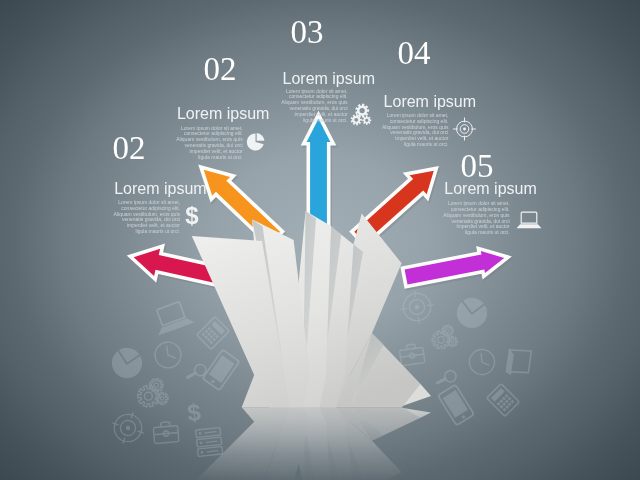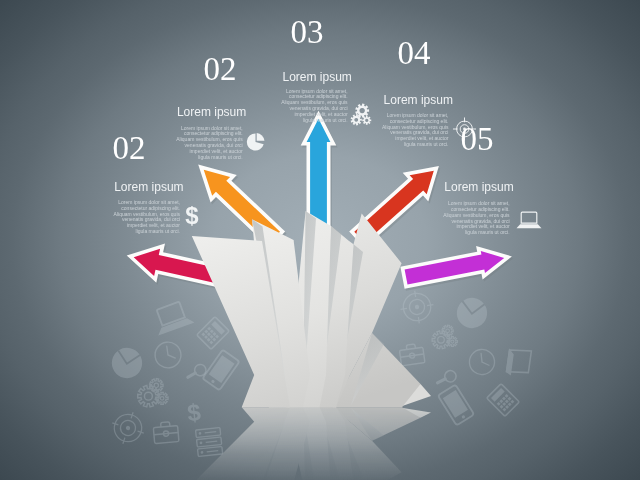--- a/index.html
+++ b/index.html
@@ -2,21 +2,21 @@
 <html><head>
 <meta charset="utf-8">
 <style>
   html,body{margin:0;padding:0;}
   body{width:640px;height:480px;overflow:hidden;font-family:"Liberation Sans",sans-serif;}
   #stage{position:relative;width:640px;height:480px;overflow:hidden;background:#6f7b83;}
   svg.layer{position:absolute;left:0;top:0;}
 
   .num{position:absolute;font-family:"Liberation Serif",serif;font-size:33px;color:#ffffff;
        line-height:1;white-space:nowrap;}
-  .head{position:absolute;font-size:12px;color:#eff2f4;font-weight:400;line-height:1;
+  .head{position:absolute;font-size:16px;color:#eff2f4;font-weight:400;line-height:1;
         white-space:nowrap;text-align:center;}
   .bodytxt{position:absolute;font-size:5px;color:#ccd3d8;line-height:5.76px;width:68px;
         text-align:right;white-space:nowrap;}
 </style>
 </head>
 <body>
 
 <div id="stage">
 <svg class="layer" width="640" height="480" viewBox="0 0 640 480" xmlns="http://www.w3.org/2000/svg">
 <defs>
@@ -298,21 +298,21 @@
 <div class="num" style="left:397.5px;top:37px;text-align:center;">04</div>
 <div class="head" style="left:383.6px;top:93.6px;">Lorem ipsum</div>
 <div class="bodytxt" style="left:380.4px;top:113.2px;">
       <div>Lorem ipsum dolor sit amet,</div>
       <div>consectetur adipiscing elit.</div>
       <div>Aliquam vestibulum, eros quis</div>
       <div>venenatis gravida, dui orci</div>
       <div>imperdiet velit, et auctor</div>
       <div>ligula mauris ut orci.</div>
     </div>
-<div class="num" style="left:460.5px;top:123px;">05</div>
+<div class="num" style="left:460.5px;top:150px;">05</div>
 <div class="head" style="left:444.3px;top:181.4px;">Lorem ipsum</div>
 <div class="bodytxt" style="left:441.6px;top:201.3px;">
       <div>Lorem ipsum dolor sit amet,</div>
       <div>consectetur adipiscing elit.</div>
       <div>Aliquam vestibulum, eros quis</div>
       <div>venenatis gravida, dui orci</div>
       <div>imperdiet velit, et auctor</div>
       <div>ligula mauris ut orci.</div>
     </div>
 </div>

